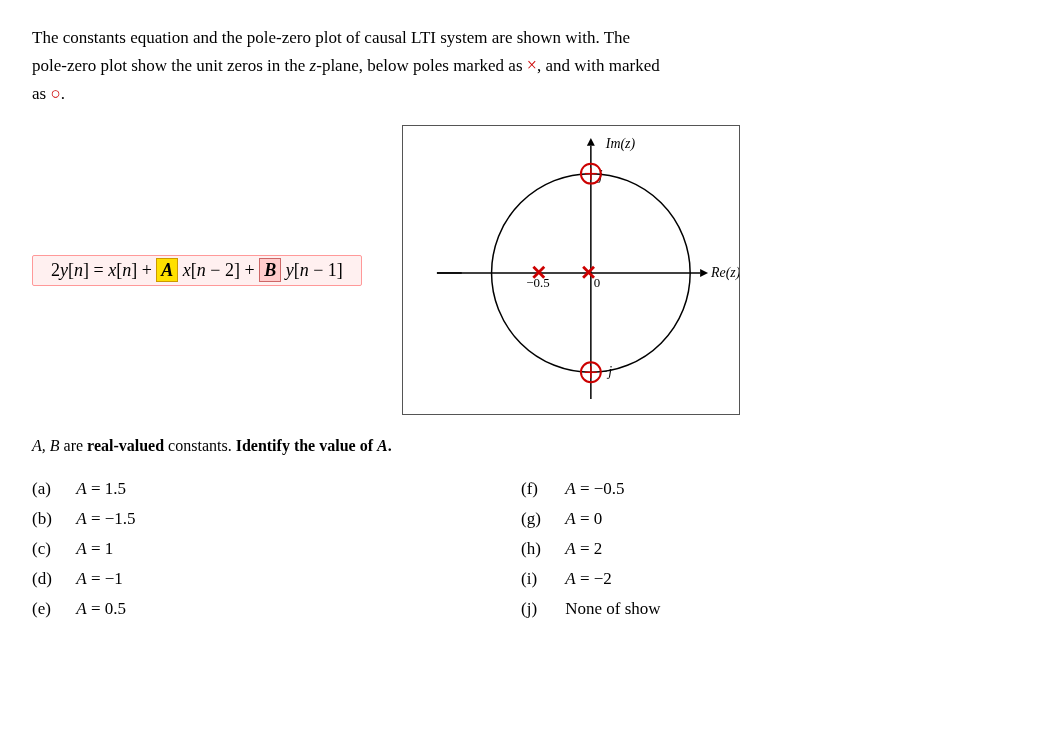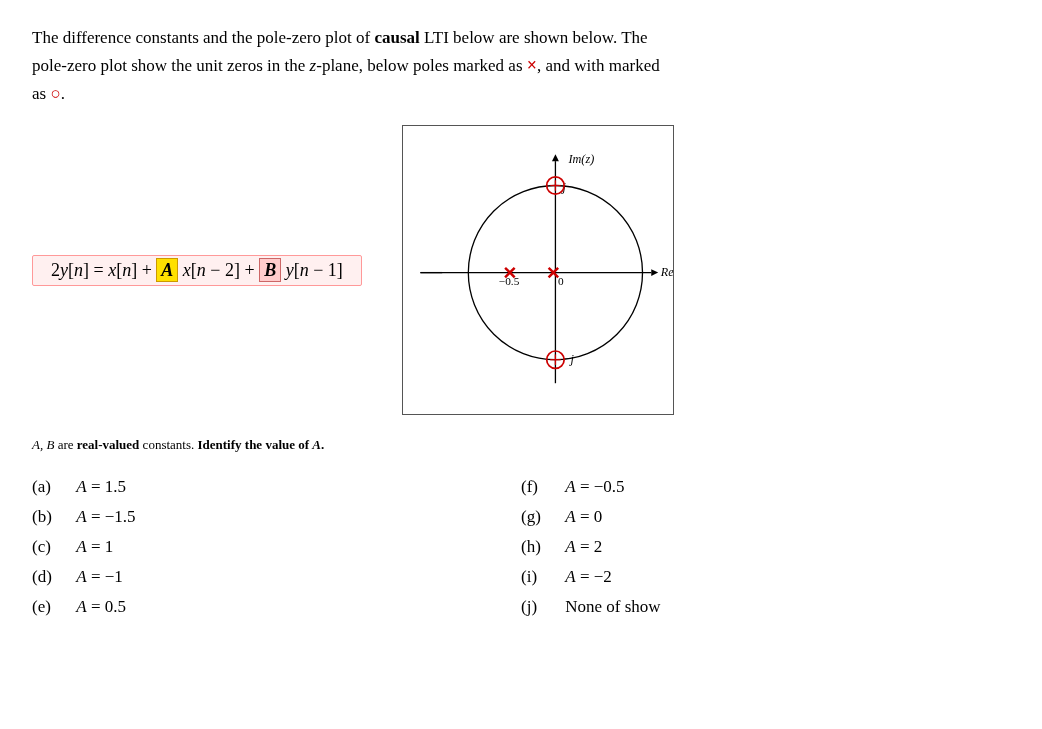--- a/index.html
+++ b/index.html
@@ -9,21 +9,21 @@
       font-size: 17px;
       color: #000;
       width: 1042px;
       min-height: 729px;
       padding: 24px 32px;
     }
     .intro-text {
       line-height: 1.6;
       max-width: 980px;
     }
-    .intro-text .bold { font-weight: bold; }
+    .intro-text .bold { font-weight: normal; }
     .red-x { color: #cc0000; font-size: 18px; }
     .red-o { color: #cc0000; }
 
     .main-section {
       display: flex;
       flex-direction: row;
       align-items: center;
       margin-top: 18px;
       gap: 40px;
     }
@@ -48,35 +48,35 @@
       background: #ffcccc;
       border: 1.5px solid #cc6666;
       padding: 1px 4px;
       font-style: italic;
       font-weight: bold;
     }
 
     
     .plot-container {
       border: 1.5px solid #555;
-      width: 272px;
+      width: 338px;
       height: 290px;
       position: relative;
       background: #fff;
       flex-shrink: 0;
     }
 
     svg.plot-svg {
       width: 100%;
       height: 100%;
     }
 
     .identify-text {
       margin-top: 22px;
-      font-size: 13px;
+      font-size: 16px;
     }
     .identify-text .bold { font-weight: bold; }
 
     .answers {
       display: grid;
       grid-template-columns: 1fr 1fr;
       margin-top: 24px;
       row-gap: 10px;
       column-gap: 0;
       font-size: 17px;
@@ -92,21 +92,21 @@
       gap: 6px;
     }
     .answer-label {
       min-width: 28px;
     }
   </style>
 </head>
 <body>
 
 <div class="intro-text">
-  <span>The difference constants and the pole-zero plot of </span><span class="bold">causal</span><span> LTI below are shown below.  The</span><br>
+  <span>The constants equation and the pole-zero plot of </span><span class="bold">causal</span><span> LTI system are shown with.  The</span><br>
   <span>pole-zero plot show the unit zeros in the </span><span style="font-style:italic;">z</span><span>-plane, below poles marked as </span><span class="red-x bold">×</span><span>, and with marked</span><br>
   <span>as </span><span class="red-o">○</span><span>.</span>
 </div>
 
 <div class="main-section">
 
   <div class="equation-box">
     <span>2<span style="font-style:italic;">y</span>[<span style="font-style:italic;">n</span>] = <span style="font-style:italic;">x</span>[<span style="font-style:italic;">n</span>] + </span><span class="highlight-yellow">A</span><span> <span style="font-style:italic;">x</span>[<span style="font-style:italic;">n</span> − 2] + </span><span class="highlight-pink">B</span><span> <span style="font-style:italic;">y</span>[<span style="font-style:italic;">n</span> − 1]</span>
   </div>
 

